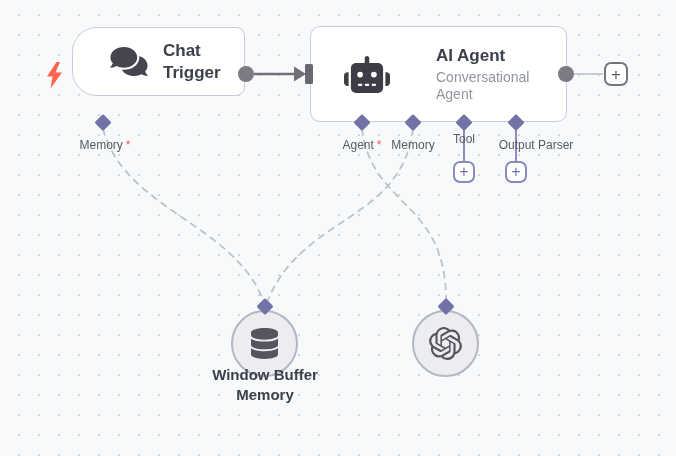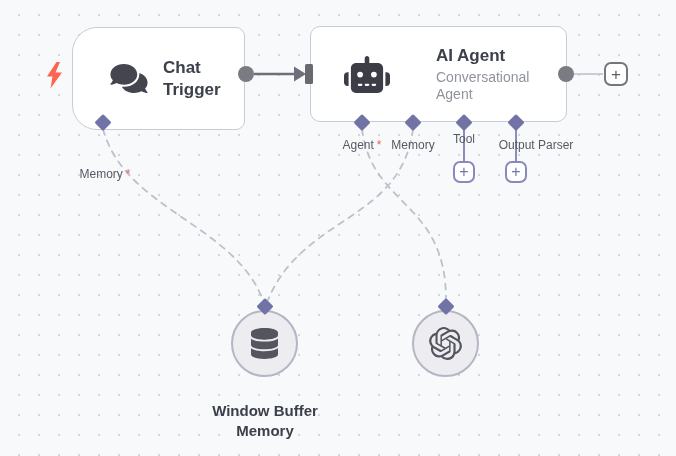--- a/index.html
+++ b/index.html
@@ -8,21 +8,21 @@
     position:relative;width:676px;height:456px;overflow:hidden;
     background-color:#f8f9fb;
     background-image:radial-gradient(circle,#d3d6de 1.3px,transparent 1.5px);
     background-size:20px 20px;background-position:9px 5px;
   }
   svg.layer{position:absolute;left:0;top:0;width:676px;height:456px;pointer-events:none;}
   #edges-layer{z-index:1;}
   #endpoints-layer{z-index:3;}
   .node{position:absolute;background:#fff;border:1.5px solid #c7ccd8;box-sizing:border-box;z-index:2;
         display:flex;align-items:center;}
-  .node-chat-trigger{left:72px;top:27px;width:173px;height:103px;border-radius:25px 9px 9px 25px;padding-left:34px;}
+  .node-chat-trigger{left:72px;top:27px;width:173px;height:69px;border-radius:25px 9px 9px 25px;padding-left:34px;}
   .node-ai-agent{left:310px;top:26px;width:257px;height:96px;border-radius:10px;padding-left:33px;gap:32px;}
   .node-title{font-size:17px;font-weight:600;color:#3c404a;line-height:22px;}
   .node-subtitle{font-size:14px;color:#8f949d;line-height:17px;margin-top:2px;}
   .ct-text{margin-left:12px;width:70px;}
   .aa-text{margin-left:14px;}
   .node-icon{flex:0 0 auto;display:flex;align-items:center;justify-content:center;}
   .circle-node{position:absolute;width:67px;height:67px;border-radius:50%;background:#ededf1;
         border:2px solid #b3b6c3;box-sizing:border-box;z-index:2;
         display:flex;align-items:center;justify-content:center;}
   .circle-wbm{left:231px;top:310px;}
@@ -104,21 +104,21 @@
       <path d="M103 116 L109.5 122.5 L103 129 L96.5 122.5 Z"></path>
       <path d="M362 116 L368.5 122.5 L362 129 L355.5 122.5 Z"></path>
       <path d="M413 116 L419.5 122.5 L413 129 L406.5 122.5 Z"></path>
       <path d="M464 116 L470.5 122.5 L464 129 L457.5 122.5 Z"></path>
       <path d="M516 116 L522.5 122.5 L516 129 L509.5 122.5 Z"></path>
       <path d="M265 300 L271.5 306.5 L265 313 L258.5 306.5 Z"></path>
       <path d="M446 300 L452.5 306.5 L446 313 L439.5 306.5 Z"></path>
     </g>
   </svg>
 
-  <div class="port-label" style="left:105px;top:138px;margin-top:29px;">
+  <div class="port-label" style="left:105px;top:138px;">
     <span>Memory</span><span class="req">*</span>
   </div>
   <div class="port-label" style="left:362px;top:138px;">
     <span>Agent</span><span class="req">*</span>
   </div>
   <div class="port-label" style="left:413px;top:138px;">
     <span>Memory</span>
   </div>
   <div class="port-label" style="left:464px;top:132px;">
     <span>Tool</span>
@@ -130,15 +130,15 @@
   <div class="plus-btn plus-gray">
     <span>+</span>
   </div>
   <div class="plus-btn plus-purple plus-tool">
     <span>+</span>
   </div>
   <div class="plus-btn plus-purple plus-op">
     <span>+</span>
   </div>
 
-  <div class="big-label" style="left:265px;top:401px;width:140px;">Window Buffer Memory</div>
+  <div class="big-label" style="left:265px;top:365px;width:140px;">Window Buffer Memory</div>
 
 </div>
 
 </body></html>

